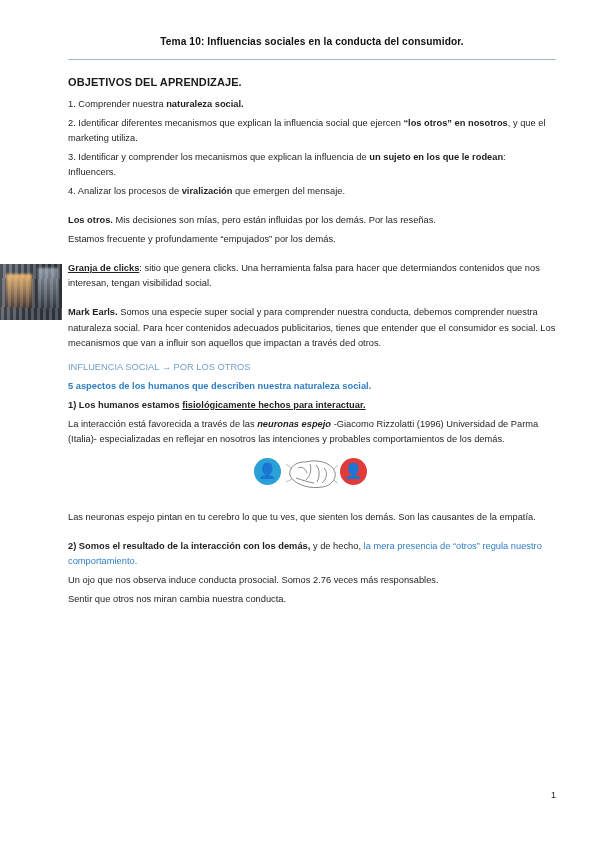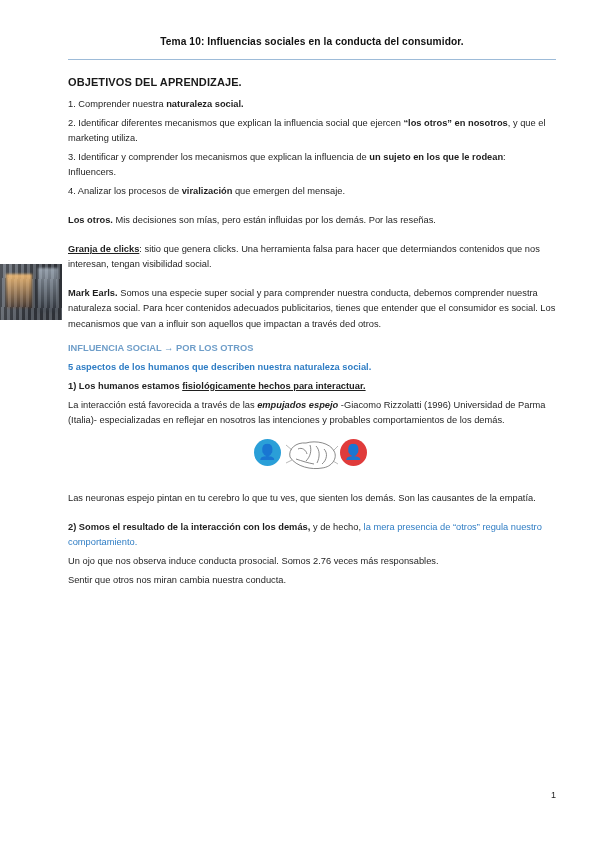--- a/index.html
+++ b/index.html
@@ -59,21 +59,20 @@
     font-weight: bold;
   }
   .u {
     text-decoration: underline;
   }
   .it {
     font-style: italic;
   }
   .blue-light {
     color: #6f9ec9;
-    font-weight: bold;
   }
   .blue-strong {
     color: #2f7dc4;
     font-weight: bold;
   }
   .blue-mid {
     color: #2f7dc4;
   }
   
   .photo {
@@ -164,32 +163,33 @@
 
   <p class="tight"><span>1. Comprender nuestra </span><b>naturaleza social.</b><span></span></p>
 
   <p class="tight"><span>2. Identificar diferentes mecanismos que explican la influencia social que ejercen </span><b>“los otros” en nosotros</b><span>, y que el marketing utiliza.</span></p>
 
   <p class="tight"><span>3. Identificar y comprender los mecanismos que explican la influencia de </span><b>un sujeto en los que le rodean</b><span>: Influencers.</span></p>
 
   <p><span>4. Analizar los procesos de </span><b>viralización</b><span> que emergen del mensaje.</span></p>
 
   <p class="gap-top tight"><b>Los otros.</b><span> Mis decisiones son mías, pero están influidas por los demás. Por las reseñas.</span></p>
+  <p>Estamos frecuente y profundamente “empujados” por los demás.</p>
 
   <p class="gap-top"><b class="u">Granja de clicks</b><span>: sitio que genera clicks. Una herramienta falsa para hacer que determiandos contenidos que nos interesan, tengan visibilidad social.</span></p>
 
   <p class="gap-top"><b>Mark Earls.</b><span> Somos una especie super social y para comprender nuestra conducta, debemos comprender nuestra naturaleza social. Para hcer contenidos adecuados publicitarios, tienes que entender que el consumidor es social. Los mecanismos que van a influir son aquellos que impactan a través ded otros.</span></p>
 
 
   <p class="blue-light tight">INFLUENCIA SOCIAL → POR LOS OTROS</p>
   <p class="blue-strong tight">5 aspectos de los humanos que describen nuestra naturaleza social.</p>
 
   <p class="tight"><b>1) Los humanos estamos </b><b class="u">fisiológicamente hechos para interactuar.</b></p>
 
-  <p><span>La interacción está favorecida a través de las </span><b class="it">empujados espejo</b><span> -Giacomo Rizzolatti (1996) Universidad de Parma (Italia)- especializadas en reflejar en nosotros las intenciones y probables comportamientos de los demás.</span></p>
+  <p><span>La interacción está favorecida a través de las </span><b class="it">neuronas espejo</b><span> -Giacomo Rizzolatti (1996) Universidad de Parma (Italia)- especializadas en reflejar en nosotros las intenciones y probables comportamientos de los demás.</span></p>
 
   <div class="figure-row">
     <div class="circle-icon circle-blue">
         <span class="glyph">👤</span>
       </div>
     <svg class="brain-sketch" viewBox="0 0 58 36">
       <g fill="none" stroke="#6b6b6b" stroke-width="0.8">
         <path d="M6 20 C4 12, 12 5, 22 6 C32 3, 46 6, 50 14 C54 21, 48 30, 38 31 C28 33, 12 30, 6 20 Z"></path>
         <path d="M14 12 C18 10, 22 13, 23 17"></path>
         <path d="M26 8 C28 14, 26 20, 22 24"></path>

